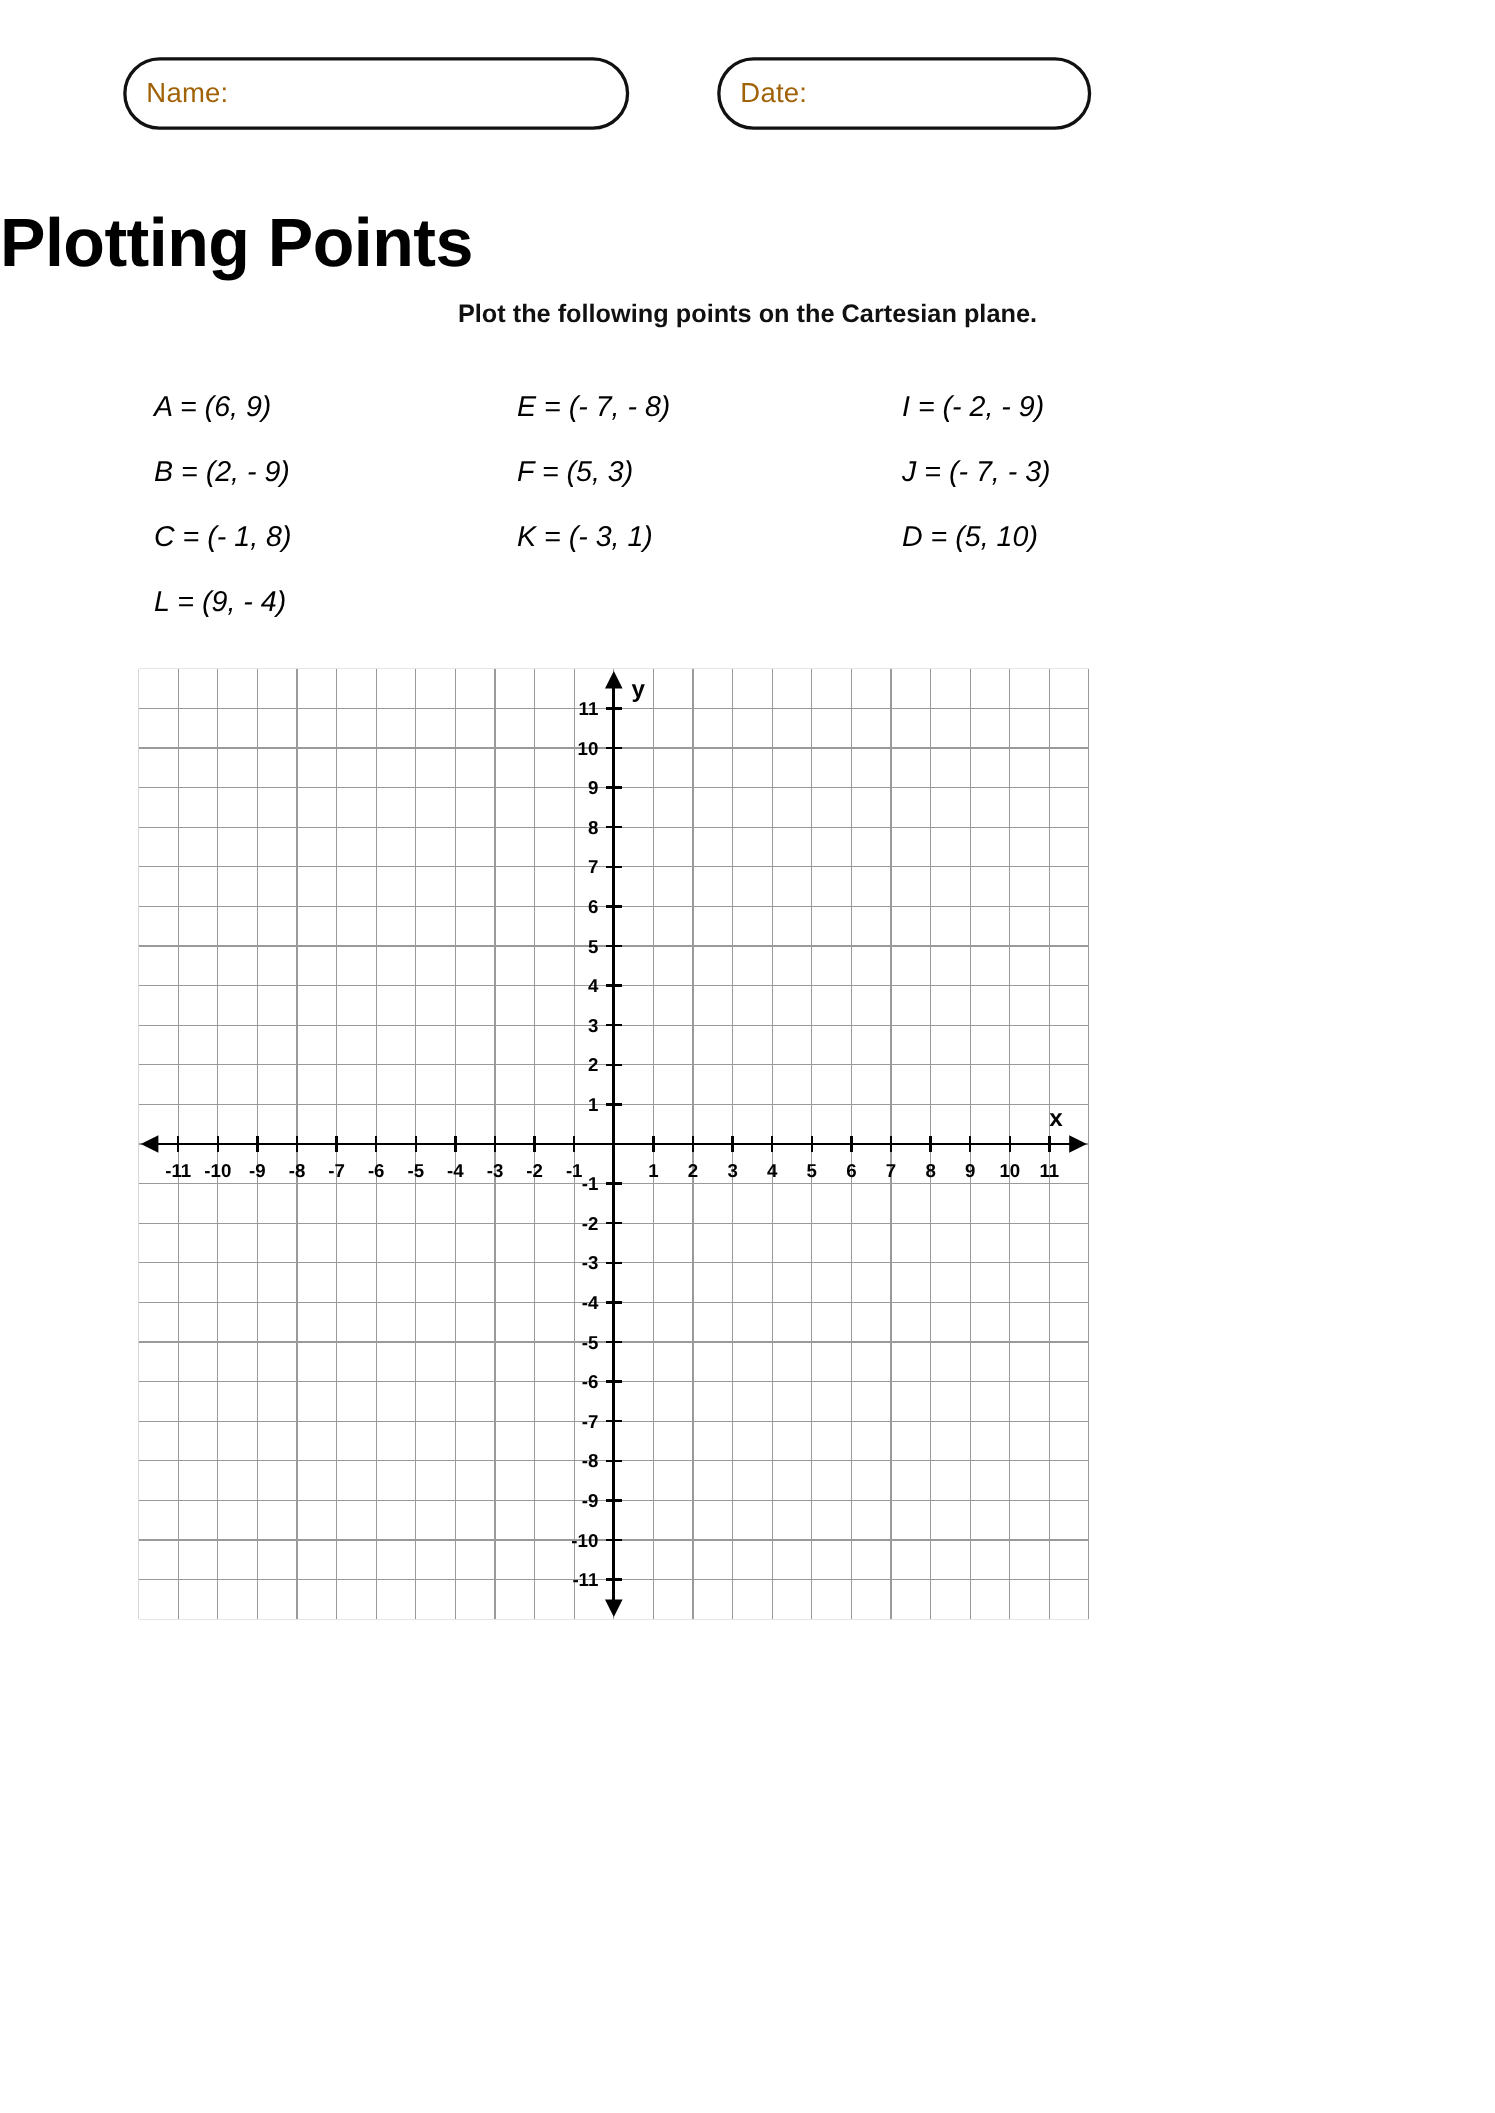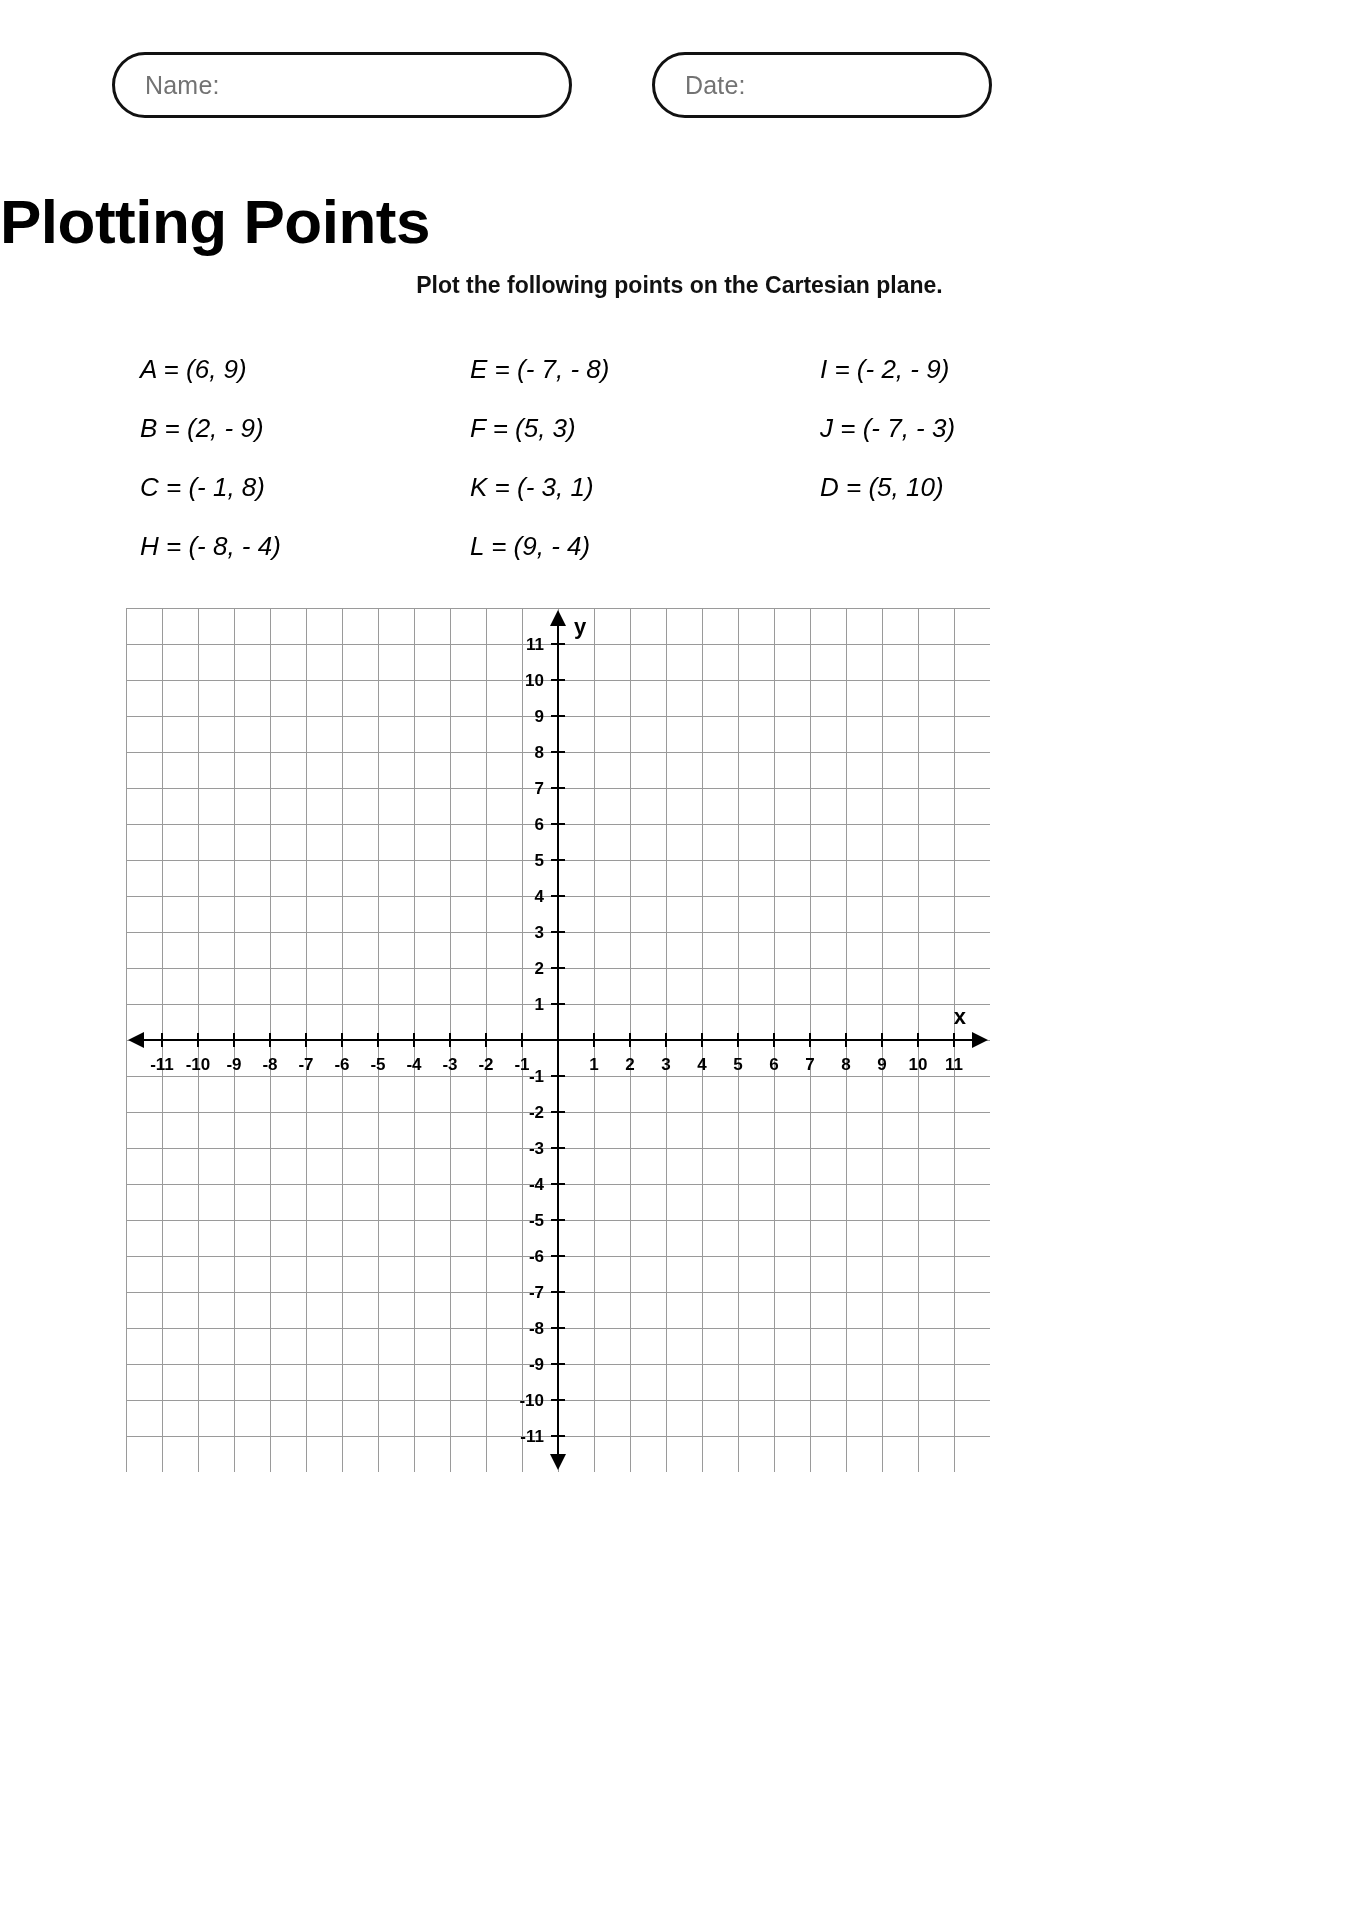--- a/index.html
+++ b/index.html
@@ -22,22 +22,22 @@
     box-sizing: border-box;
     border: 3px solid #111111;
     border-radius: 48px;
     display: flex;
     align-items: center;
     height: 66px;
   }
   .pill .pill-label {
     font-size: 25px;
     letter-spacing: 0.2px;
-    padding-left: 30px;
-    color: #737373;
+    padding-left: 18px;
+    color: #a16207;
   }
   #name-pill {
     left: 112px;
     top: 52px;
     width: 460px;
   }
   #date-pill {
     left: 652px;
     top: 52px;
     width: 340px;
@@ -124,21 +124,20 @@
 <div id="points-list">
   <div class="point-item">A = (6, 9)</div>
   <div class="point-item">E = (- 7, - 8)</div>
   <div class="point-item">I = (- 2, - 9)</div>
   <div class="point-item">B = (2, - 9)</div>
   <div class="point-item">F = (5, 3)</div>
   <div class="point-item">J = (- 7, - 3)</div>
   <div class="point-item">C = (- 1, 8)</div>
   <div class="point-item">K = (- 3, 1)</div>
   <div class="point-item">D = (5, 10)</div>
-  <div class="point-item">H = (- 8, - 4)</div>
   <div class="point-item">L = (9, - 4)</div>
 </div>
 
 <div id="plane-wrap">
   <svg id="plane-svg" width="864" height="864" viewBox="0 0 864 864" xmlns="http://www.w3.org/2000/svg">
     <g id="grid-lines">
         <line x1="0" y1="0" x2="0" y2="864" stroke="#9a9a9a" stroke-width="1" shape-rendering="crispEdges"></line>
         <line x1="0" y1="0" x2="864" y2="0" stroke="#9a9a9a" stroke-width="1" shape-rendering="crispEdges"></line>
         <line x1="36" y1="0" x2="36" y2="864" stroke="#9a9a9a" stroke-width="1" shape-rendering="crispEdges"></line>
         <line x1="0" y1="36" x2="864" y2="36" stroke="#9a9a9a" stroke-width="1" shape-rendering="crispEdges"></line>

